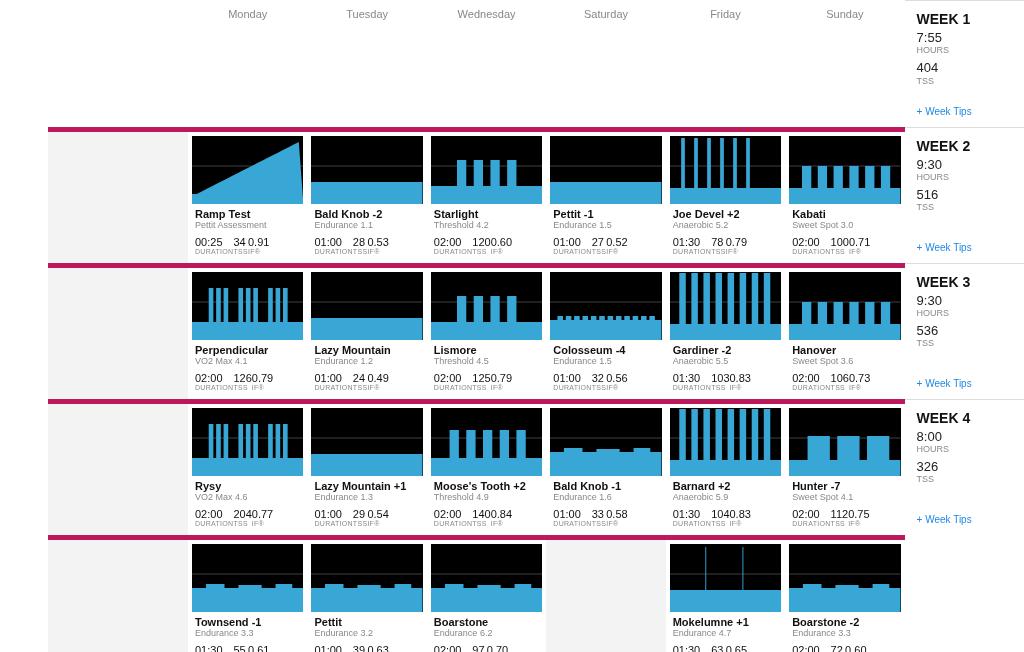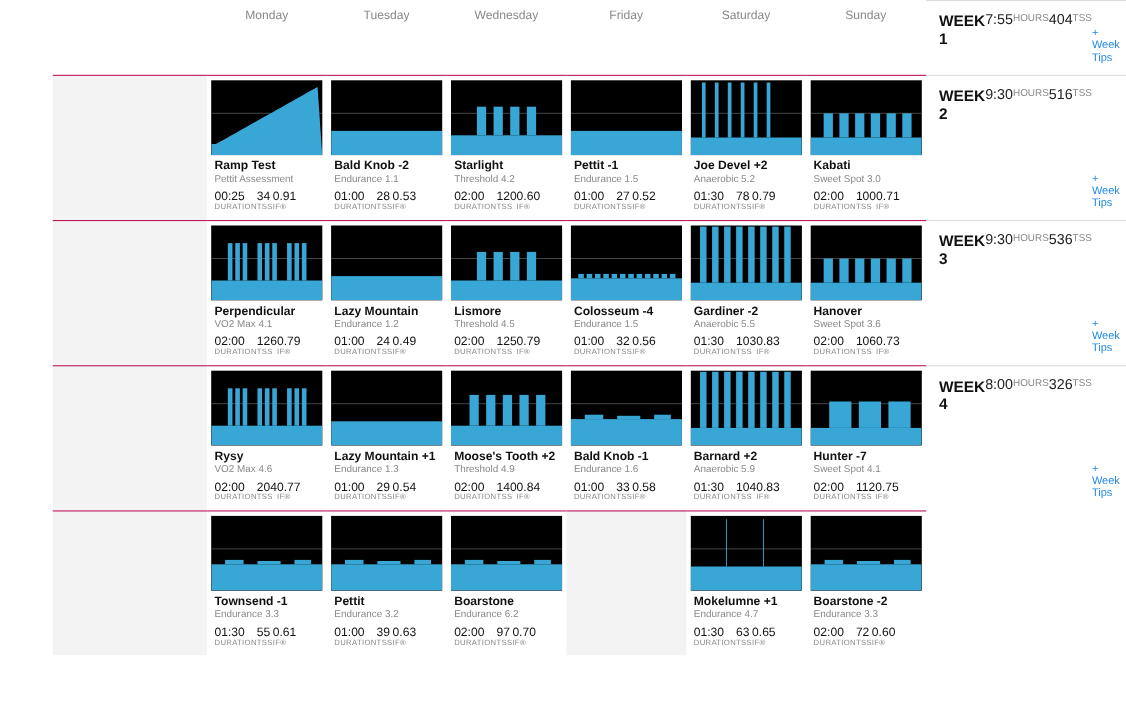--- a/index.html
+++ b/index.html
@@ -1,45 +1,45 @@
 <!DOCTYPE html>
 <html><head>
 <meta charset="utf-8">
 <style>
 * { margin: 0; padding: 0; box-sizing: border-box; }
 body { font-family: -apple-system, BlinkMacSystemFont, "Segoe UI", Arial, sans-serif; background: #fff; width: 1024px; }
 .grid { display: grid; grid-template-columns: 140px repeat(7, 1fr); margin-left: 48px; }
 .header-cell { text-align: center; padding: 8px 4px; font-size: 11px; color: #888; font-weight: 400; }
-.week-info { padding: 10px 6px 10px 12px; border-top: 1px solid #ddd; display: flex; flex-direction: row; }
+.week-info { padding: 10px 6px 10px 12px; border-top: 1px solid #ddd; display: flex; flex-direction: column; }
 .week-title { font-size: 14px; font-weight: 700; color: #111; margin-bottom: 4px; }
 .week-stat { font-size: 13px; color: #222; line-height: 1.1; }
 .week-stat-label { font-size: 9px; color: #888; text-transform: uppercase; margin-bottom: 6px; }
 .week-tips { font-size: 10px; color: #1e88e5; margin-top: auto; padding-top: 14px; }
-.day-cell { padding: 4px; border-top: 1px solid #be185d; }
+.day-cell { padding: 4px; border-top: 5px solid #be185d; }
 .day-cell.empty { background: #f3f3f3; }
 .workout-card { background: #fff; }
 .chart { width: 100%; height: 68px; background: #000; position: relative; overflow: hidden; }
 .chart svg { width: 100%; height: 100%; display: block; }
 .workout-name { font-size: 11px; font-weight: 700; color: #111; margin-top: 4px; padding: 0 3px; white-space: nowrap; overflow: hidden; text-overflow: ellipsis;}
 .workout-type { font-size: 9px; color: #888; padding: 0 3px; }
 .workout-stats { display: flex; gap: 0; margin-top: 6px; padding: 0 3px 4px; }
 .stat { display: flex; flex-direction: column; }
 .stat-val { font-size: 11px; color: #111; }
 .stat-lbl { font-size: 7px; color: #888; text-transform: uppercase; letter-spacing: 0.3px; }
 </style>
 </head>
 <body>
 
 <div class="grid" id="grid">
     <div class="header-cell"></div>
     <div class="header-cell">Monday</div>
     <div class="header-cell">Tuesday</div>
     <div class="header-cell">Wednesday</div>
+    <div class="header-cell">Saturday</div>
     <div class="header-cell">Friday</div>
-    <div class="header-cell">Saturday</div>
     <div class="header-cell">Sunday</div>
     <div class="week-info">
       <div class="week-title">WEEK 1</div>
       <div class="week-stat">7:55</div>
       <div class="week-stat-label">HOURS</div>
       <div class="week-stat">404</div>
       <div class="week-stat-label">TSS</div>
       <div class="week-tips">+ Week Tips</div>
     </div>
     <div class="day-cell empty"></div>

